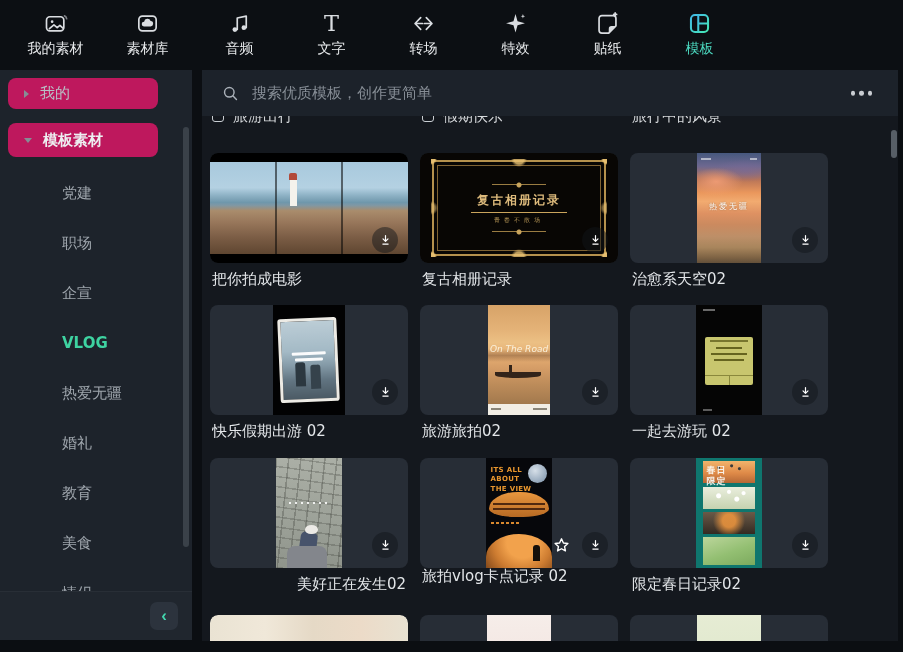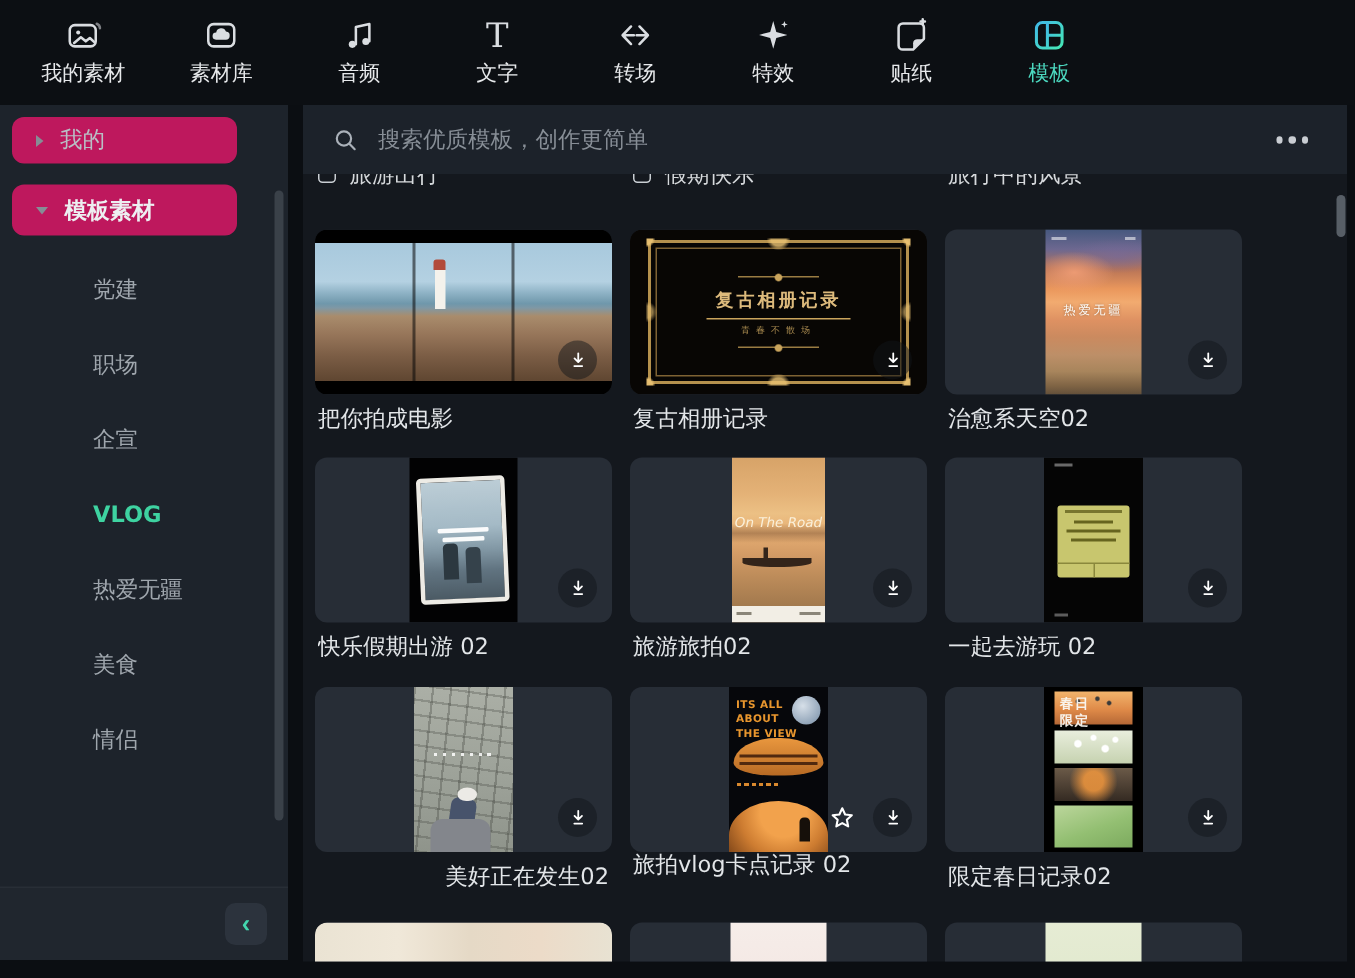--- a/index.html
+++ b/index.html
@@ -159,21 +159,21 @@
   .v-sub{position:absolute;top:58%;left:8%;width:42%;height:2px;
     background:repeating-linear-gradient(90deg,#d8882e 0 3px,transparent 3px 5px);}
   .v-pan2{position:absolute;bottom:0;left:0;right:0;height:31%;
     background:radial-gradient(circle at 55% 25%,#f2a24c 0 35%,#cd7c31 65%,#84491a 100%);
     border-radius:60% 60% 0 0/80% 80% 0 0;}
   .v-fig{position:absolute;bottom:6%;right:18%;width:7px;height:16px;background:#16100a;
     border-radius:3px 3px 0 0;z-index:2;}
   .ov-view{position:absolute;top:7%;left:7%;font-size:7px;font-weight:bold;line-height:1.35;
     color:#e8962e;white-space:pre-line;letter-spacing:.3px;}
 
-  .th-spring{background:#000000;}
+  .th-spring{background:#0f766e;}
   .sp{position:absolute;left:11%;right:11%;}
   .s1{top:3%;height:20%;background:linear-gradient(180deg,#f2b46c 0%,#df8a48 55%,#b56836 100%);}
   .s1::before{content:"";position:absolute;inset:0;background:
     radial-gradient(circle at 30% 30%,#3a3a3a 0 1px,transparent 2px),
     radial-gradient(circle at 55% 22%,#3a3a3a 0 1px,transparent 2px),
     radial-gradient(circle at 70% 35%,#3a3a3a 0 1px,transparent 2px);}
   .s2{top:26%;height:20%;background:linear-gradient(180deg,#e9eedd,#c6d2b0);}
   .s2::before{content:"";position:absolute;inset:0;background:
     radial-gradient(circle at 30% 40%,#fff 0 2px,transparent 3px),
     radial-gradient(circle at 65% 55%,#fff 0 2px,transparent 3px),
@@ -293,20 +293,22 @@
     <div class="side-pill pill-tpl">
       <span class="caret caret-down"></span>
       <span>模板素材</span>
     </div>
     <div class="cats">
         <div class="cat">党建</div>
         <div class="cat">职场</div>
         <div class="cat">企宣</div>
         <div class="cat sel">VLOG</div>
         <div class="cat">热爱无疆</div>
+        <div class="cat">婚礼</div>
+        <div class="cat">教育</div>
         <div class="cat">美食</div>
         <div class="cat">情侣</div>
       </div>
     <div class="side-sb"></div>
     <div class="side-footer">
       <button class="collapse-btn">
         <span>‹</span>
       </button>
     </div>
   </aside>

